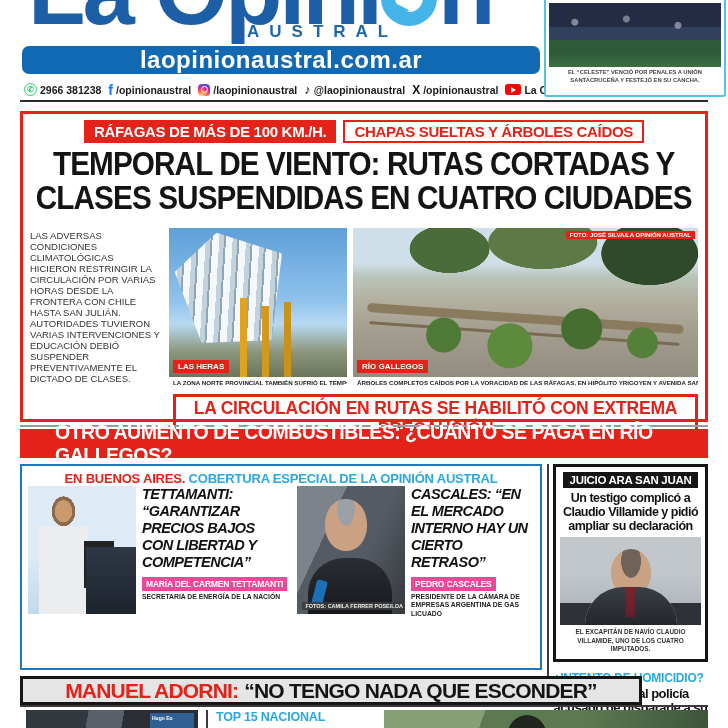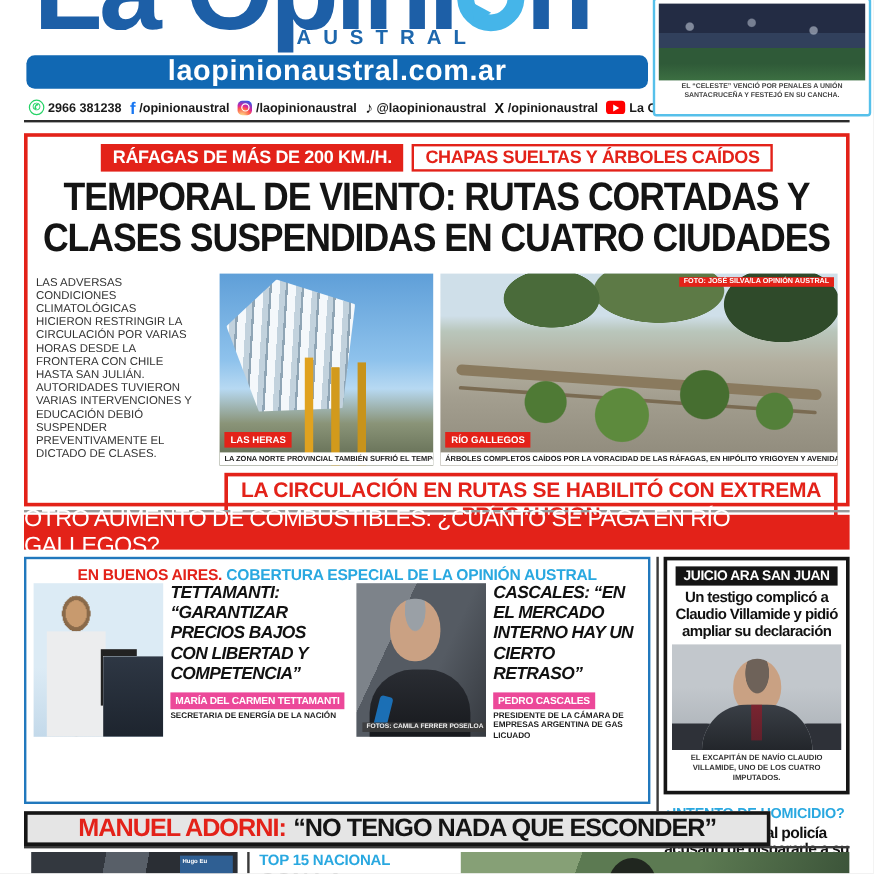--- a/index.html
+++ b/index.html
@@ -54,21 +54,21 @@
   .lead { position:absolute; left:20px; top:111px; width:688px; height:311px;
     border:3.5px solid #e32219; background:#fff; padding:4px 7px; }
   .lead-kickers { display:flex; justify-content:center; margin-top:2px; }
   .kicker-red { background:#e32219; color:#fff; font-weight:bold; font-size:15px;
     letter-spacing:-0.3px; padding:3px 10px; display:flex; align-items:center; }
   .kicker-outline { background:#fff; border:2.5px solid #e32219; color:#e32219; font-weight:bold;
     font-size:15px; letter-spacing:-0.3px; padding:0 9px; margin-left:7px; display:flex; align-items:center; }
   .lead-headline { text-align:center; font-weight:bold; color:#141414;
     font-size:33px; line-height:1.04; margin:4px 0 12px; }
   .sqz { display:block; width:111%; margin-left:-5.5%; transform:scaleX(.9); letter-spacing:-1px; }
-  .lead-body { display:flex; gap:21px; }
+  .lead-body { display:flex; gap:7px; }
   .standfirst { width:132px; flex:none; font-size:9.5px; line-height:1.16; color:#333; padding-top:2px; }
   .lead-right { flex:1; display:flex; flex-direction:column; }
   .lead-photos { display:flex; gap:6px; height:160px; }
   .photo { position:relative; overflow:hidden; }
   .photo-tag { position:absolute; left:4px; bottom:15px; background:#e32219; color:#fff;
     font-size:8px; font-weight:bold; padding:2px 5px; z-index:3; }
   .photo-cap { position:absolute; left:0; right:0; bottom:0; background:#fff; color:#222;
     font-size:6.2px; font-weight:bold; padding:2px 4px; white-space:nowrap; overflow:hidden; z-index:3; }
   .photo-credit { position:absolute; right:3px; top:3px; background:#e32219; color:#fff;
     font-size:6px; font-weight:bold; padding:1px 4px; z-index:3; }
@@ -93,22 +93,22 @@
     background:
       radial-gradient(circle at 18% 52%, #4f7a35 0 17px, transparent 18px),
       radial-gradient(circle at 42% 66%, #5d8a3d 0 22px, transparent 23px),
       radial-gradient(circle at 68% 44%, #466e30 0 20px, transparent 21px),
       radial-gradient(circle at 90% 62%, #54803a 0 15px, transparent 16px); }
   .lead-alert { margin-top:6px; margin-left:4px; border:3px solid #e32219; color:#e32219;
     font-weight:bold; font-size:17.5px; letter-spacing:-0.2px; text-align:center; padding:1px 0 2px; }
   .sub-rule { position:absolute; left:20px; top:425px; width:688px; height:1.5px; background:#9a9a9a; }
   
   .fuel { position:absolute; left:20px; top:429px; width:688px; height:29px; background:#e32219;
-    color:#fff; font-weight:normal; font-size:19.5px; letter-spacing:-0.5px;
-    display:flex; align-items:center; justify-content:center; }
+    color:#fff; font-weight:bold; font-size:19.5px; letter-spacing:-0.5px;
+    display:flex; align-items:center; justify-content:center;padding-left:35px; }
   
   .gas { position:absolute; left:20px; top:464px; width:522px; height:206px;
     border:2.5px solid #2178bd; background:#fff; padding:5px 6px; }
   .gas-kicker { text-align:center; font-size:13px; font-weight:bold; letter-spacing:-0.2px; }
   .gas-kicker .kr { color:#e32219; } .gas-kicker .kc { color:#29a8e0; }
   .gas-headline { text-align:center; font-weight:bold; font-size:19px; line-height:1.12;
     letter-spacing:-0.8px; color:#111; margin:2px 0 6px; }
   .gas-cards { display:flex; gap:10px; }
   .gas-card { flex:1; display:flex; gap:6px; }
   .gas-photo { width:108px; height:128px; flex:none; position:relative; overflow:hidden; }
@@ -221,21 +221,21 @@
 
   <div class="top-photo-box">
     <div class="top-photo"></div>
     <div class="top-photo-cap">EL “CELESTE” VENCIÓ POR PENALES A UNIÓN SANTACRUCEÑA Y FESTEJÓ EN SU CANCHA.</div>
   </div>
 
   <div class="header-rule"></div>
 
   <div class="lead">
     <div class="lead-kickers">
-      <span class="kicker-red">RÁFAGAS DE MÁS DE 200 KM./H.</span>
+      <span class="kicker-red">RÁFAGAS DE MÁS DE 100 KM./H.</span>
       <span class="kicker-outline">CHAPAS SUELTAS Y ÁRBOLES CAÍDOS</span>
     </div>
     <div class="lead-headline">
       <span class="sqz">TEMPORAL DE VIENTO: RUTAS CORTADAS Y</span>
       <span class="sqz">CLASES SUSPENDIDAS EN CUATRO CIUDADES</span>
     </div>
     <div class="lead-body">
       <div class="standfirst">LAS ADVERSAS CONDICIONES CLIMATOLÓGICAS HICIERON RESTRINGIR LA CIRCULACIÓN POR VARIAS HORAS DESDE LA FRONTERA CON CHILE HASTA SAN JULIÁN. AUTORIDADES TUVIERON VARIAS INTERVENCIONES Y EDUCACIÓN DEBIÓ SUSPENDER PREVENTIVAMENTE EL DICTADO DE CLASES.</div>
       <div class="lead-right">
         <div class="lead-photos">

